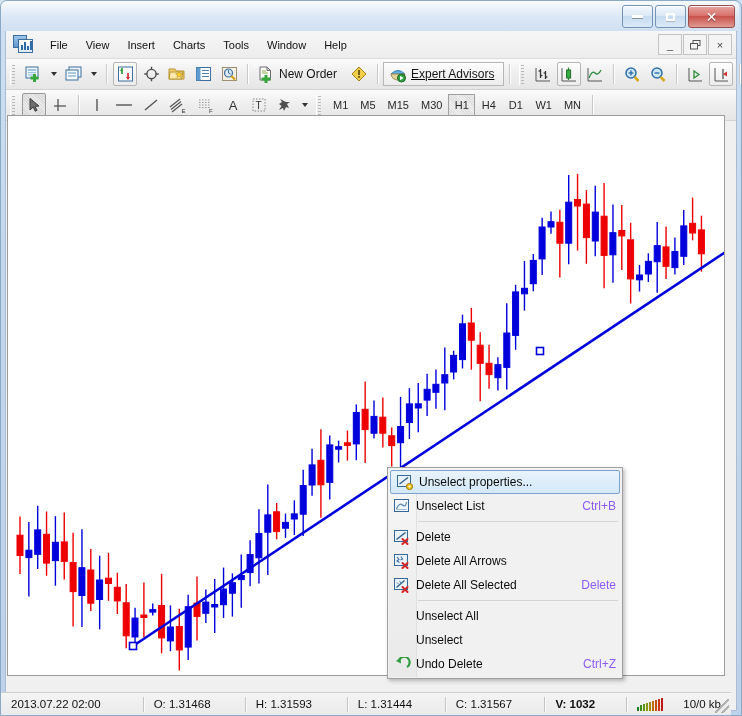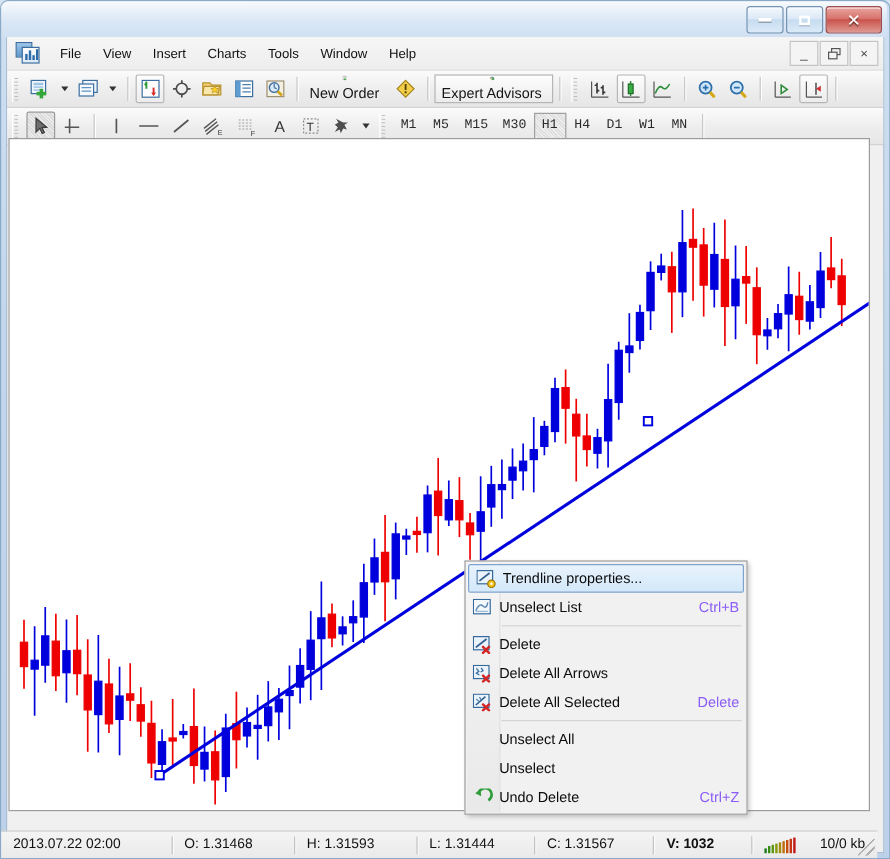--- a/index.html
+++ b/index.html
@@ -111,36 +111,36 @@
   }
   .tbtn.framed{
     border:1px solid #b6b6b6;
     background:linear-gradient(180deg,#fdfdfd,#ececec);
   }
   .tbtn.active{
     border:1px solid #9a9a9a;
     background:#e2e2e2;
     background-image:repeating-linear-gradient(45deg,#d9d9d9 0 1px,#ebebeb 1px 2px);
   }
-  .tbtn.labeled{padding:0 7px 0 3px;gap:4px;flex-direction:column;}
+  .tbtn.labeled{padding:0 7px 0 3px;gap:4px;}
   .tbtn-label{font-size:12px;color:#151515;white-space:nowrap;}
   .caret{
     width:0;height:0;border-left:3.5px solid transparent;border-right:3.5px solid transparent;
     border-top:4px solid #333;margin:0 4px;cursor:pointer;flex:none;
   }
   .boxwrap{
     border:1px solid #b6b6b6;background:linear-gradient(180deg,#fdfdfd,#ececec);
-    display:flex;align-items:center;height:24px;box-sizing:border-box;
+    display:flex;align-items:center;height:24px;box-sizing:border-box;text-decoration:underline;
   }
 
   
   .tf{
     height:22px;min-width:27px;padding:0 5px;display:flex;align-items:center;justify-content:center;
     font-size:11px;color:#2a2a2a;border:1px solid transparent;cursor:pointer;box-sizing:border-box;
-    font-family:Liberation Mono, monospace;
+    font-family:Liberation Sans, sans-serif;
   }
   .tf.sel{
     border:1px solid #a0a0a0;
     background:#e6e6e6;
     background-image:repeating-linear-gradient(45deg,#dedede 0 1px,#efefef 1px 2px);
   }
 
   
   .chartwrap{
     position:absolute;left:7px;top:115px;width:718px;height:561px;
@@ -690,21 +690,21 @@
 
     <div class="ctxitem hl">
       <span class="ctx-ico">
         <svg width="17" height="15" viewBox="0 0 17 15">
           <rect x="0.5" y="0.5" width="13" height="11" fill="#eaf3fb" stroke="#36699b"></rect>
           <line x1="2.5" y1="9" x2="11" y2="2.5" stroke="#2f5d8d" stroke-width="1.4"></line>
           <circle cx="12.5" cy="11.5" r="3.1" fill="#f5c21c" stroke="#9b7908"></circle>
           <circle cx="12.5" cy="11.5" r="1" fill="#fff"></circle>
         </svg>
       </span>
-      <span class="ctx-label">Trendline properties...</span>
+      <span class="ctx-label">Unselect properties...</span>
       <span class="ctx-accel"></span>
     </div>
 
     <div class="ctxitem">
       <span class="ctx-ico">
         <svg width="17" height="14" viewBox="0 0 17 14">
           <rect x="0.5" y="0.5" width="14" height="12" fill="#f3f8fd" stroke="#36699b"></rect>
           <path d="M2.5 10 q3-7 6-4 t4-3" fill="none" stroke="#5a85b3" stroke-width="1.2"></path>
           <line x1="2.5" y1="10.5" x2="12.5" y2="10.5" stroke="#9db8d3"></line>
         </svg>

